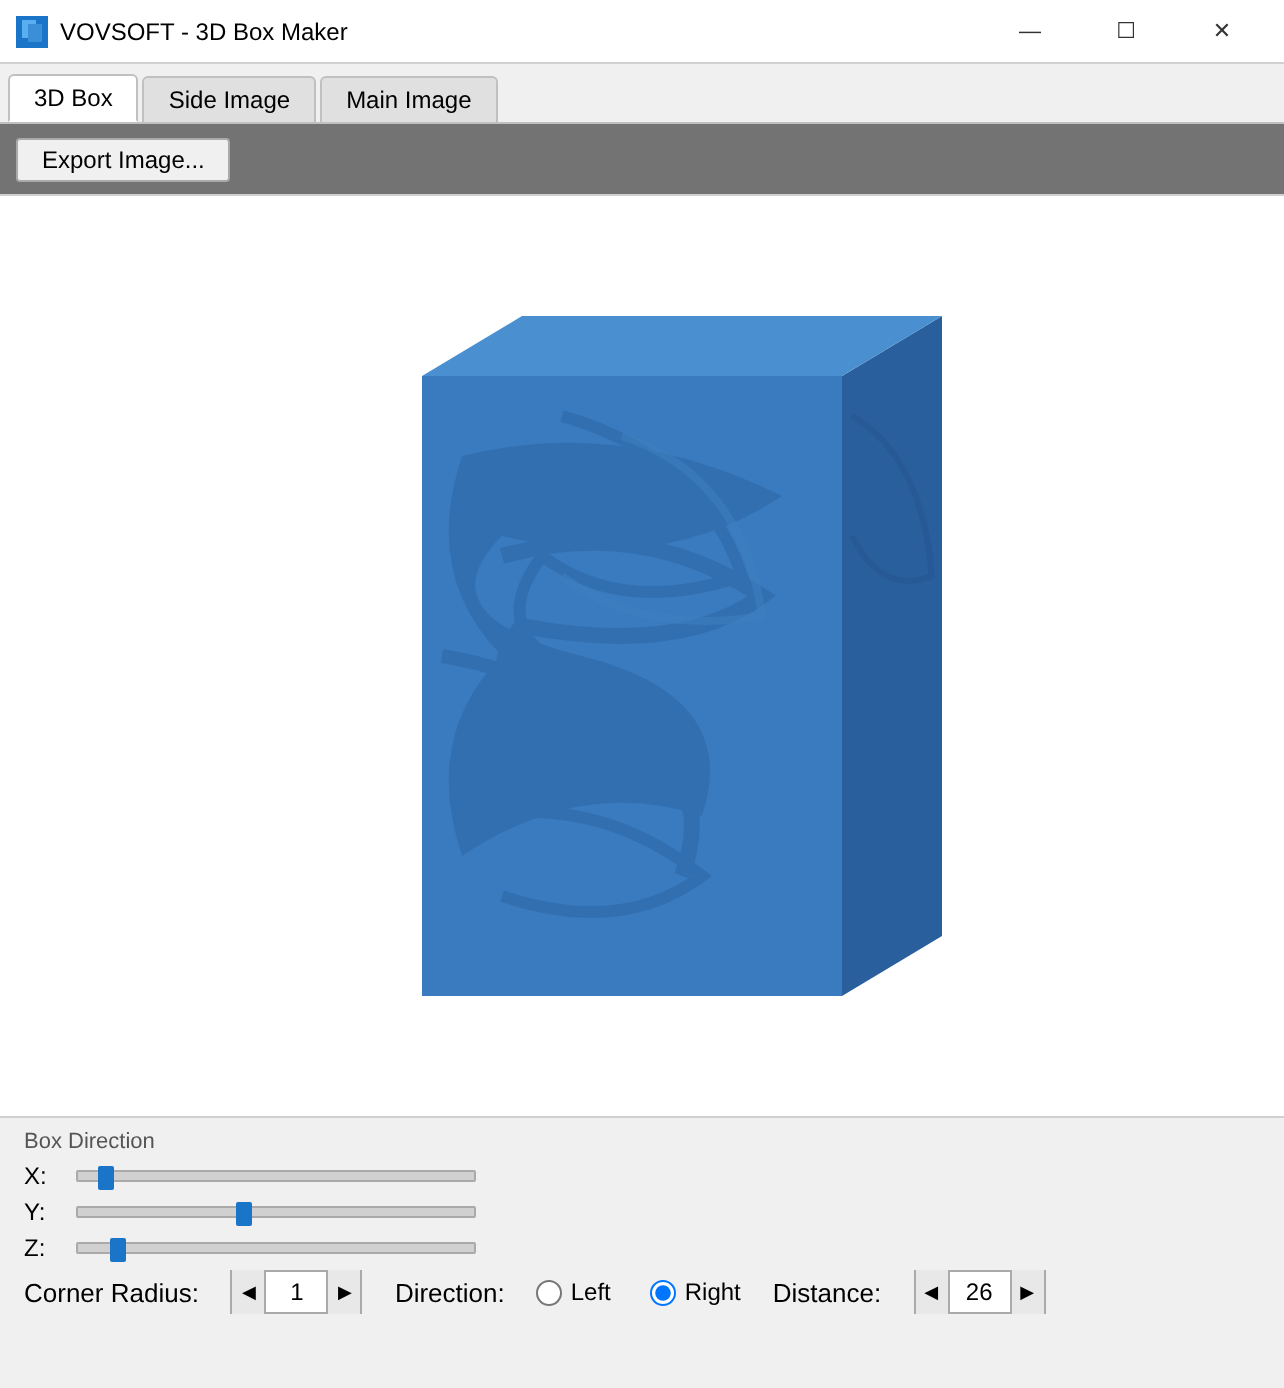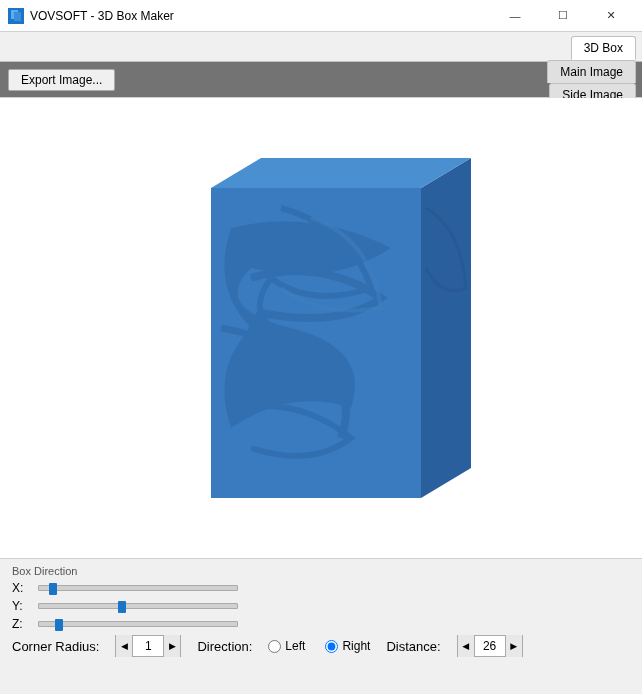--- a/index.html
+++ b/index.html
@@ -53,21 +53,20 @@
       font-size: 11px;
       color: #333;
     }
     .tab-bar {
       background: #f0f0f0;
       border-bottom: 1px solid #c0c0c0;
       display: flex;
       align-items: flex-end;
       padding: 4px 4px 0;
       height: 30px;
-      flex-direction: column;
     }
     .tab {
       padding: 4px 12px;
       border: 1px solid #c0c0c0;
       border-bottom: none;
       background: #e0e0e0;
       cursor: pointer;
       font-size: 12px;
       margin-right: 2px;
       border-radius: 3px 3px 0 0;
@@ -205,22 +204,22 @@
   <span class="title-bar-title">VOVSOFT - 3D Box Maker</span>
   <div class="title-bar-controls">
     <button class="title-bar-btn">—</button>
     <button class="title-bar-btn">☐</button>
     <button class="title-bar-btn close">✕</button>
   </div>
 </div>
 
 <div class="tab-bar">
   <div class="tab active">3D Box</div>
+  <div class="tab">Side Image</div>
   <div class="tab">Main Image</div>
-  <div class="tab">Side Image</div>
 </div>
 
 <div class="toolbar">
   <button class="toolbar-btn">Export Image...</button>
 </div>
 
 <div class="canvas-area">
   <svg class="box-svg" viewBox="0 0 340 400" xmlns="http://www.w3.org/2000/svg">
 
     <polygon points="60,60 270,60 270,370 60,370" fill="#3a7bbf"></polygon>

